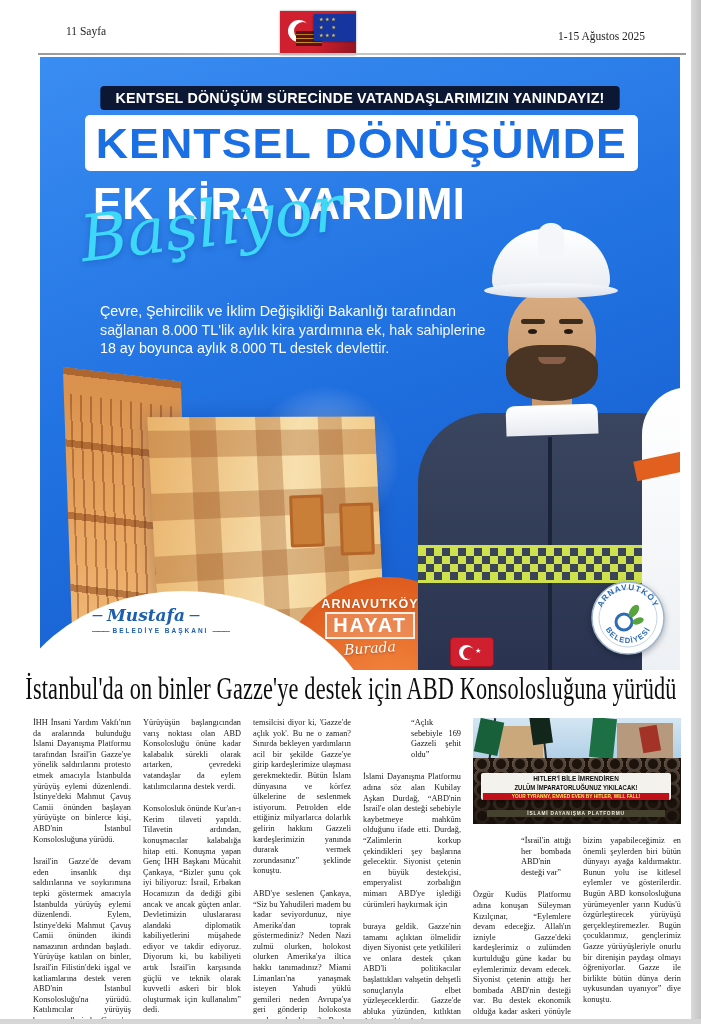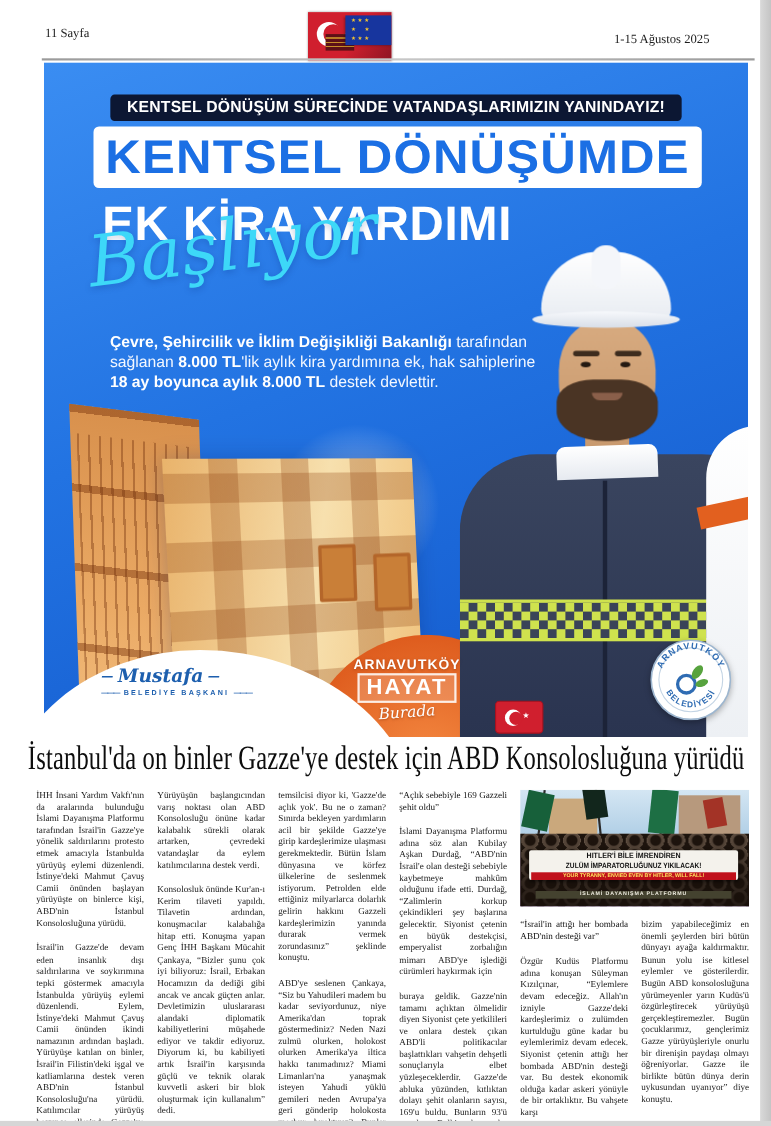--- a/index.html
+++ b/index.html
@@ -4,21 +4,21 @@
 <style>
   html,body{margin:0;padding:0;background:#e9e9e9;}
   *{box-sizing:border-box;}
   .page{position:relative;width:701px;height:1024px;margin:0 auto;background:#ffffff;
         font-family:"Liberation Serif",serif;overflow:hidden;}
   .abs{position:absolute;}
   
   .edge-right{right:0;top:0;width:10px;height:100%;background:linear-gradient(90deg,#d9d9d9,#c4c4c4);}
   .edge-bottom{left:0;bottom:0;width:100%;height:5px;background:#d6d6d6;}
   
-  .mh-page{left:41px;top:25px;font-size:11.5px;color:#1d1d1d;text-align:center;}
+  .mh-page{left:66px;top:25px;font-size:11.5px;color:#1d1d1d;text-align:center;}
   .mh-date{right:56px;top:30px;font-size:11.5px;color:#1d1d1d;}
   .mh-rule{left:38px;top:53px;width:648px;height:2px;background:linear-gradient(90deg,#9a9a9a,#c7c7c7,#9a9a9a);}
   .mh-flag{left:280px;top:11px;width:76px;height:44px;background:linear-gradient(120deg,#d01f2e 55%,#8e1522);overflow:hidden;box-shadow:0 0 2px rgba(0,0,0,.4);}
   .mh-flag .crescent{position:absolute;left:8px;top:9px;width:22px;height:22px;border-radius:50%;background:#fff;}
   .mh-flag .crescent::after{content:"";position:absolute;left:6px;top:2px;width:18px;height:18px;border-radius:50%;background:#d01f2e;}
   .mh-flag .tstar{position:absolute;left:31px;top:16px;color:#fff;font-size:9px;}
   .mh-flag .eu{position:absolute;right:0;top:3px;width:42px;height:27px;background:#17359e;box-shadow:-1px 1px 2px rgba(0,0,0,.35);}
   .mh-flag .eu::before{content:"★ ★ ★\A★     ★\A★ ★ ★";white-space:pre;position:absolute;left:5px;top:1px;
        font-size:5px;line-height:8px;color:#f4c430;font-family:"DejaVu Sans",sans-serif;}
   .mh-flag .plaque{position:absolute;left:16px;top:20px;width:26px;height:15px;background:#5d1117;
@@ -30,21 +30,21 @@
   .ad-banner{left:55px;top:29px;width:530px;height:24px;background:#0c1733;border-radius:4px;
       color:#fff;font-weight:800;font-size:14.6px;letter-spacing:.2px;text-align:center;line-height:24px;
       transform:scaleX(.98);white-space:nowrap;}
   .ad-titlebox{left:45px;top:58px;width:553px;height:56px;background:#fff;border-radius:5px;
       display:flex;align-items:center;justify-content:center;}
   .ad-title{color:#1b6fe4;font-weight:800;font-size:43px;letter-spacing:1px;transform:scaleX(1.04);white-space:nowrap;}
   .ad-sub{left:53px;top:122px;color:#ffffff;font-weight:800;font-size:44px;letter-spacing:.5px;white-space:nowrap;transform:scaleX(.98);transform-origin:left;}
   .ad-script{left:36px;top:146px;color:#3dd8f8;font-family:"DejaVu Serif",serif;font-style:italic;
       font-size:64px;transform:rotate(-7deg);transform-origin:left top;text-shadow:0 2px 6px rgba(0,40,120,.25);}
   .ad-body{left:60px;top:245px;width:396px;color:#f2f7ff;font-size:14.3px;line-height:18.6px;font-weight:400;}
-  .ad-body .b{font-weight:700;color:#ffffff;margin-top:26px;}
+  .ad-body .b{font-weight:400;color:#ffffff;margin-top:26px;}
   
   .bld{left:0px;top:318px;width:380px;height:295px;}
   .bld .glare{position:absolute;left:210px;top:10px;width:150px;height:150px;border-radius:50%;
       background:radial-gradient(circle,rgba(255,255,255,.55),rgba(255,255,255,0) 70%);}
   .bld .main{position:absolute;left:115px;top:42px;width:235px;height:253px;
       background-image:
         repeating-linear-gradient(0deg,transparent 0 34px,rgba(150,75,25,.30) 34px 60px),
         repeating-linear-gradient(90deg,transparent 0 40px,rgba(150,75,25,.30) 40px 66px),
         linear-gradient(100deg,#e9b36b,#f7e0ae 55%,#f0c27c);
       transform:perspective(700px) rotateY(16deg) rotateZ(-3deg);box-shadow:0 0 18px rgba(0,30,90,.25);}
@@ -104,21 +104,21 @@
   .hayat .l3{font-family:"DejaVu Serif",serif;font-style:italic;font-size:14px;transform:rotate(-4deg);margin-top:1px;text-shadow:0 1px 2px rgba(120,40,0,.5);}
   
   .badge{left:551px;top:524px;width:74px;height:74px;filter:drop-shadow(0 2px 3px rgba(0,0,0,.3));}
   
   .headline{top:671px;left:50%;transform:translateX(-50%) scaleX(.72);white-space:nowrap;
       font-family:"Liberation Serif",serif;font-size:31px;color:#0d0d0d;letter-spacing:.2px;}
   .body-wrap{left:33px;top:718px;width:648px;height:302px;display:flex;gap:12px;overflow:hidden;}
   .col{width:98px;flex:none;}
   .right-sec{width:208px;flex:none;}
   .block{margin:0 0 12px 0;font-size:8.3px;line-height:10.6px;text-align:justify;color:#1b1b1b;}
-  .subhead{color:#111;}
+  .subhead{color:#111;margin-left:48px;}
   .cols-2{display:flex;gap:12px;margin-top:12px;}
   .cols-2 .col{width:98px;}
   
   .photo{position:relative;width:208px;height:106px;overflow:hidden;background:linear-gradient(#d4e6f3 0%,#aecde5 42%,#97a 60%);}
   .ph-bld1{position:absolute;left:26px;top:8px;width:44px;height:34px;background:#caa87c;}
   .ph-bld2{position:absolute;right:8px;top:5px;width:56px;height:40px;background:#b7997d;}
   .ph-flag{position:absolute;width:24px;height:34px;}
   .ph-pole{position:absolute;width:1.5px;height:46px;background:#2a2a2a;}
   .ph-crowd{position:absolute;left:0;top:40px;width:100%;height:66px;
       background-image:repeating-radial-gradient(circle at 9px 6px,rgba(25,16,10,.95) 0 4.5px,rgba(60,45,35,.4) 5.5px 7px,transparent 8px),

